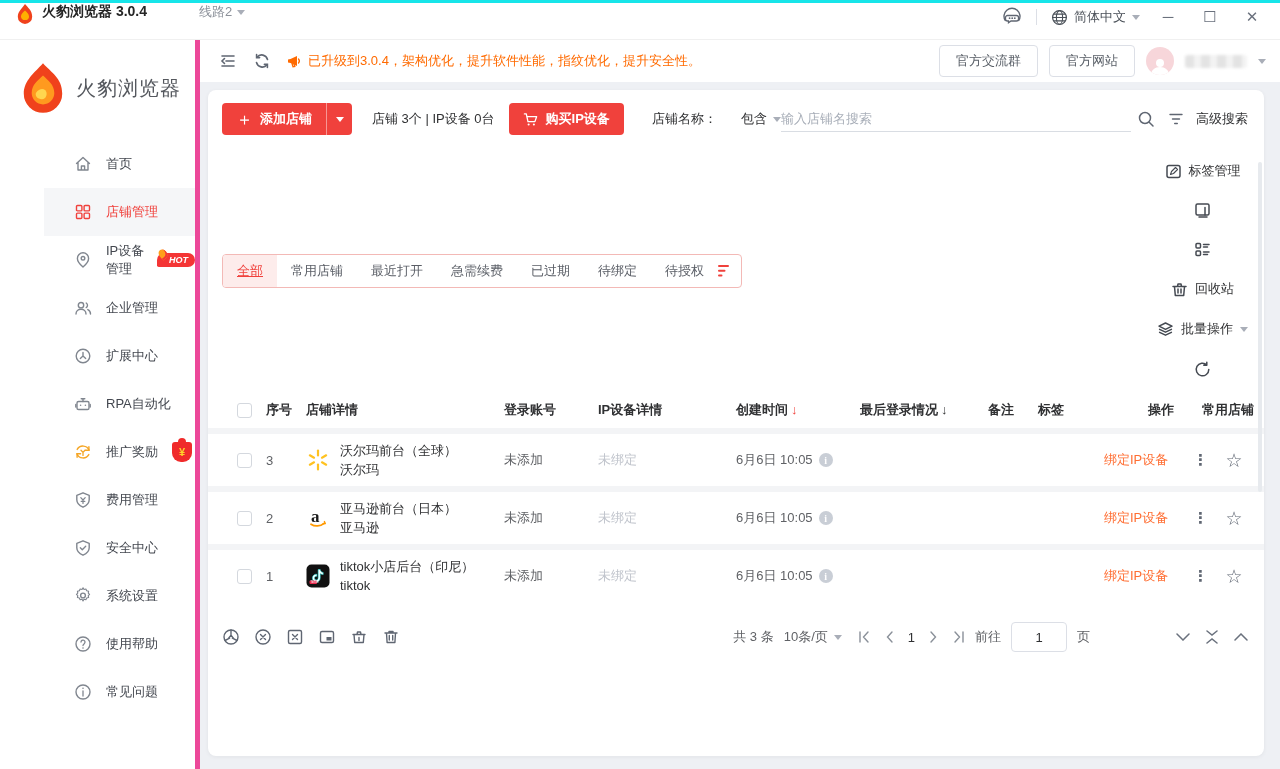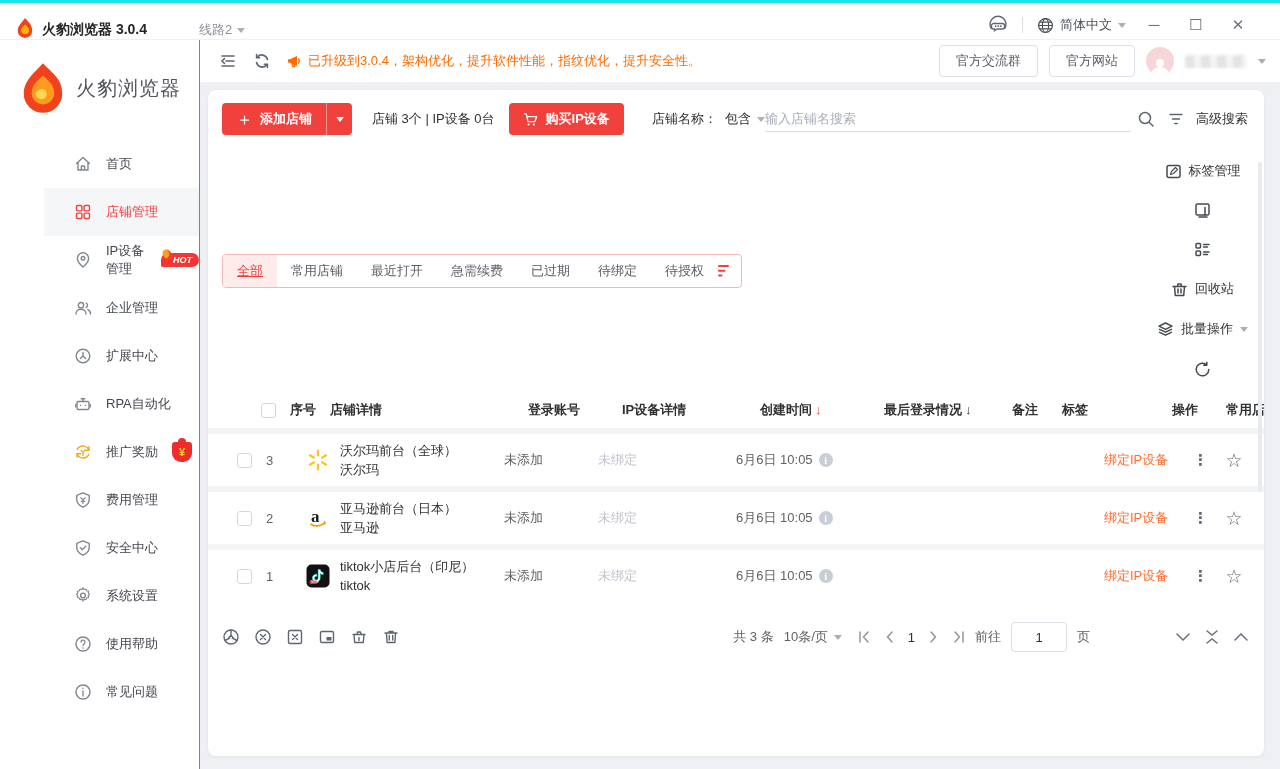--- a/index.html
+++ b/index.html
@@ -6,33 +6,33 @@
   html,body { width:1280px; height:769px; }
   body {
     font-family:"Liberation Sans","DejaVu Sans",sans-serif;
     font-size:13px; color:#303133; background:#fff; overflow:hidden;
     -webkit-font-smoothing:antialiased;
   }
   svg { display:block; }
   .accent-strip { height:3px; background:#17e5e9; }
 
   
-  .titlebar { height:37px; background:#fff; display:flex; align-items:flex-end; padding:0 28px 0 16px; border-bottom:1px solid #f0f0f0; }
+  .titlebar { height:37px; background:#fff; display:flex; align-items:flex-start; padding:0 14px 0 16px; border-bottom:1px solid #f0f0f0; }
   .tb-logo { width:18px; height:22px; margin-right:8px; }
   .tb-title { font-weight:bold; font-size:14px; color:#262626; }
   .tb-line { margin-left:52px; color:#8c919a; display:flex; align-items:center; gap:5px; cursor:pointer; }
   .caret { width:0; height:0; border-left:4px solid transparent; border-right:4px solid transparent; border-top:5px solid #a9aeb8; display:inline-block; }
   .tb-right { margin-left:auto; display:flex; align-items:center; gap:14px; color:#5f6672; }
   .tb-sep { width:1px; height:16px; background:#dcdfe6; }
   .winbtn { width:28px; text-align:center; color:#6a717d; font-size:15px; cursor:pointer; line-height:28px; }
   .lang { display:flex; align-items:center; gap:6px; cursor:pointer; color:#4a5058; }
 
   
   .app-body { display:flex; height:729px; }
-  .sidebar { width:200px; background:#fff; border-right:1px solid #ec4899; flex:none; }
+  .sidebar { width:200px; background:#fff; border-right:5px solid #ec4899; flex:none; }
   .main { flex:1; background:#eef0f4; display:flex; flex-direction:column; min-width:0; }
 
   
   .logo-block { display:flex; align-items:center; gap:10px; padding:22px 0 18px 20px; }
   .logo-mark { width:46px; height:52px; }
   .logo-text { font-size:20px; color:#55585e; letter-spacing:1px; }
   .menu { margin-top:8px;margin-left:44px; }
   .menu-item { height:48px; display:flex; align-items:center; padding-left:30px; color:#43474f; cursor:pointer; position:relative; }
   .menu-item .mi-icon { width:18px; height:18px; margin-right:14px; color:#80868f; flex:none; }
   .menu-item.active { background:#f5f6f8; color:#f0413c; }
@@ -62,21 +62,21 @@
   
   .toolbar-row { display:flex; align-items:center; padding:13px 16px 0 14px; height:45px; }
   .btn-red { background:#f0413c; color:#fff; border:none; font-family:inherit; font-size:13px; height:32px; display:flex; align-items:center; cursor:pointer; }
   .btn-add { border-radius:4px 0 0 4px; padding:0 14px; font-weight:bold; gap:7px; }
   .btn-add-caret { background:#f0413c; border-radius:0 4px 4px 0; width:26px; justify-content:center; border-left:1px solid rgba(255,255,255,.45); }
   .btn-add-caret .caret { border-top-color:#fff; }
   .plus { font-size:17px; font-weight:normal; line-height:1; }
   .counts { margin-left:20px; color:#303133; }
   .btn-buy { border-radius:4px; padding:0 14px; margin-left:14px; gap:8px; font-weight:bold; }
   .search-zone { display:flex; align-items:center; margin-left:14px; flex:1; min-width:0; }
-  .search-mode { display:flex; align-items:center; gap:6px; color:#303133; cursor:pointer; margin-left:8px; }
+  .search-mode { display:flex; align-items:center; gap:6px; color:#303133; cursor:pointer; margin-left:24px; }
   .search-input { border:none; outline:none; border-bottom:1px solid #d9dde3; flex:1; height:26px; font-size:13px; font-family:inherit; color:#303133; background:transparent; }
   .search-input::placeholder { color:#a8aeb8; }
   .search-ico { width:18px; height:18px; color:#5f6672; margin:0 14px 0 6px; cursor:pointer; }
   .adv { display:flex; align-items:center; gap:13px; color:#303133; cursor:pointer; white-space:nowrap; }
   .funnel { width:14px; height:12px; color:#5f6672; }
 
   
   .tabs-row { display:flex; align-items:center; margin:27px 16px 0 14px; }
   .tab-box { display:flex; align-items:center; border:1px solid #f3b9b6; border-radius:4px; height:34px; width:520px; overflow:hidden; }
   .tab { padding:0 14px; height:100%; display:flex; align-items:center; color:#5a5e66; cursor:pointer; white-space:nowrap; }
@@ -84,21 +84,21 @@
   .tab-sort-icons { margin-left:auto; display:flex; align-items:center; gap:22px; padding-right:16px; }
   .rsort { cursor:pointer; }
   .table-tools { margin-left:auto; display:flex; align-items:center; gap:22px; color:#303133;flex-direction:column; }
   .tool { display:flex; align-items:center; gap:7px; cursor:pointer; white-space:nowrap; }
   .tool-ico { width:17px; height:17px; color:#454a52; }
   .tool-ico svg { stroke:currentColor; fill:none; stroke-width:1.5; stroke-linecap:round; stroke-linejoin:round; width:17px; height:17px; }
 
   
   .tablewrap { margin-top:13px; background:#f3f4f6; }
   .trow { display:grid; grid-template-columns:18px 26px 46px 196px 94px 138px 124px 128px 50px 76px 114px 46px; align-items:center; background:#fff; }
-  .thead { height:36px; font-weight:bold;padding-left:24px; }
+  .thead { height:36px; font-weight:bold; }
   .trow + .trow { margin-top:6px; }
   .tdata { height:52px; }
   .cell { padding-left:10px; }
   .cell-no { padding-left:14px; }
   .chkwrap { display:flex; justify-content:flex-end; }
   .chk { width:15px; height:15px; border:1px solid #d4d8de; border-radius:3px; background:#fff; cursor:pointer; }
   .col-detail { display:flex; align-items:center; gap:10px; padding-left:8px; }
   .pficon { width:24px; height:24px; flex:none; }
   .d2 { line-height:19px; }
   .muted { color:#c0c4cc; }

